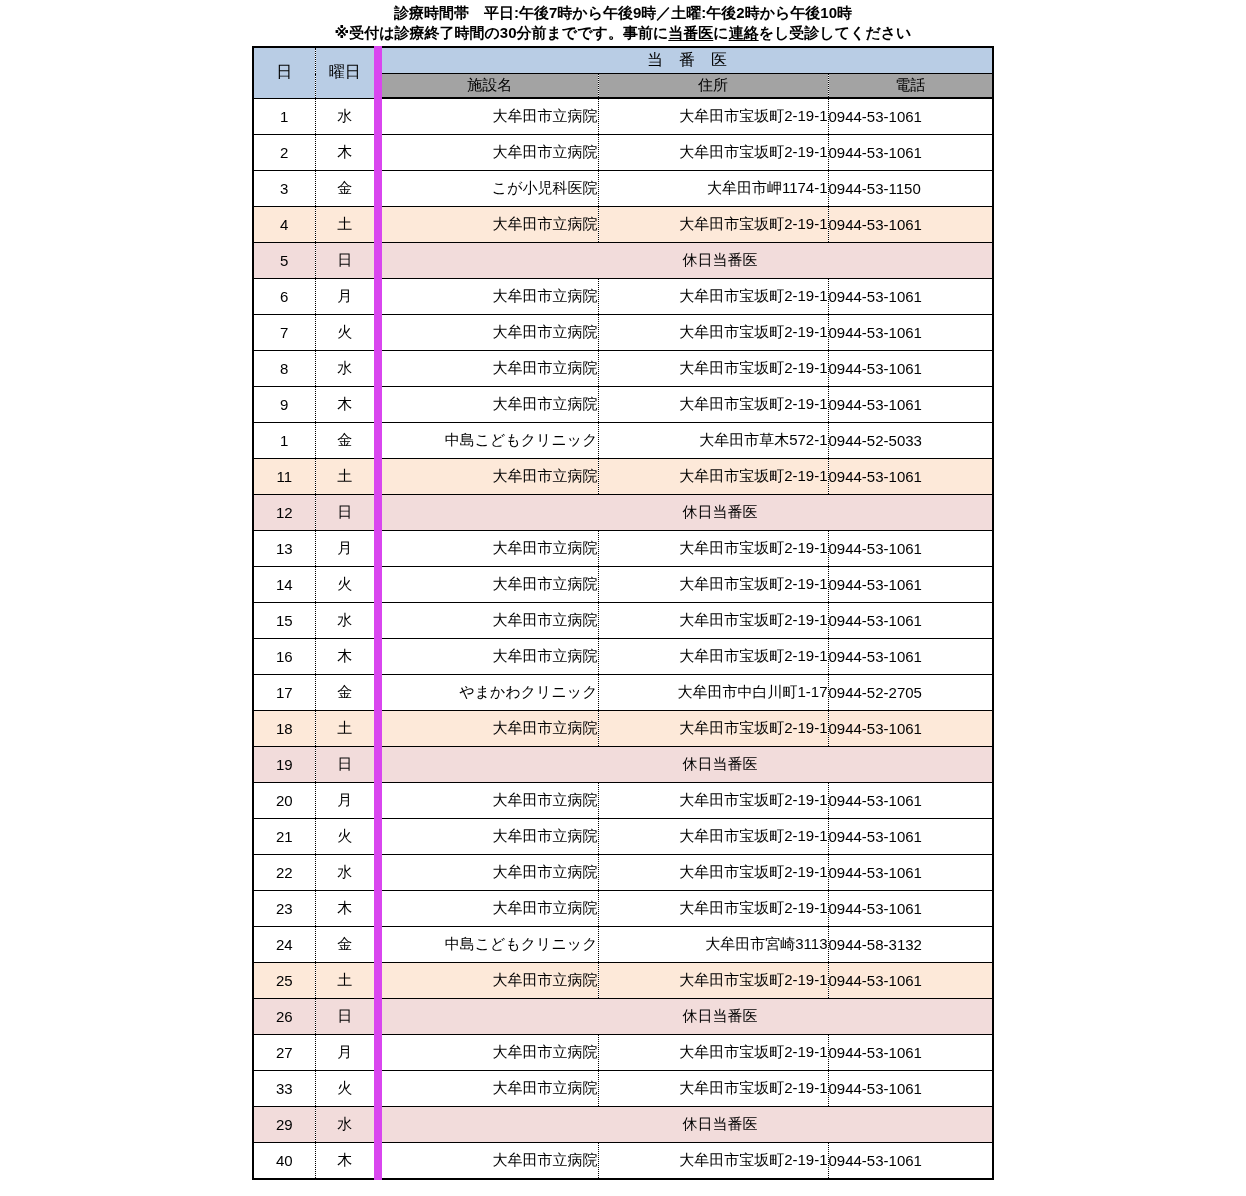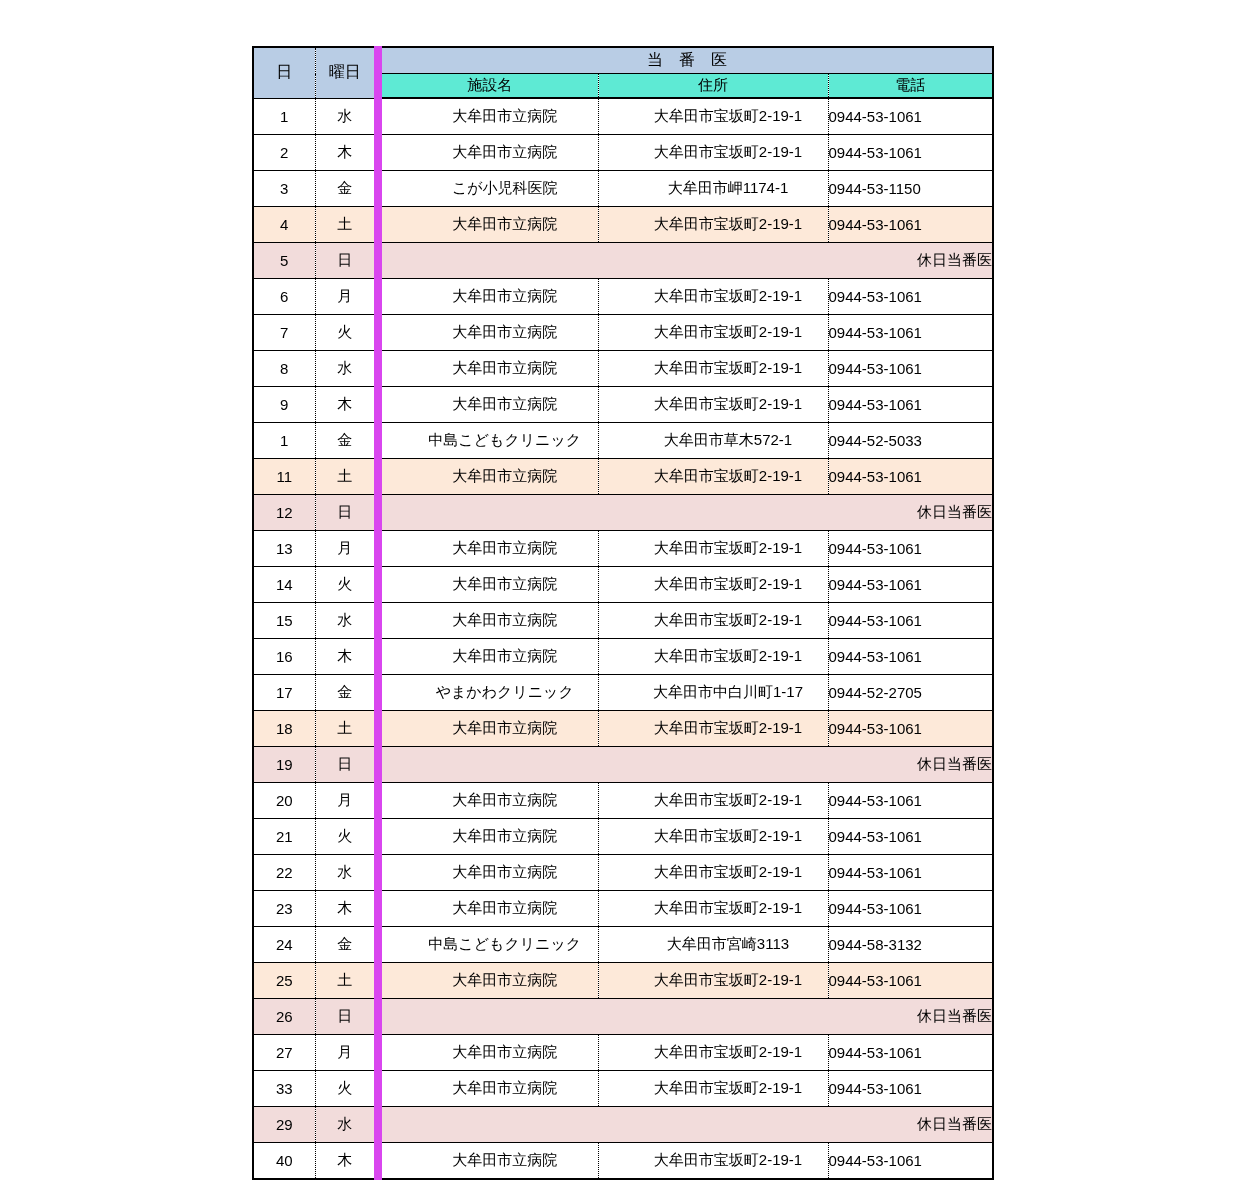--- a/index.html
+++ b/index.html
@@ -25,36 +25,38 @@
     overflow:hidden;white-space:nowrap;
     border-bottom:1px solid #000;
   }
   
   .b-dot{border-right:1px dotted #000;}
   .b-bold{border-right:8px solid #d946ef;}
 
   
   thead th{text-align:center;font-weight:bold;}
   thead tr.hdr-main th{background:#B9CDE5;height:25px;font-size:16px;}
-  thead tr.hdr-sub th{background:#5eead4;height:23px;border-bottom:2px solid #000;}
+  thead tr.hdr-sub th{background:#a3a3a3;height:23px;border-bottom:2px solid #000;}
   th.hdr-corner{background:#B9CDE5;}
 
   
   tbody td{height:35px;background:#ffffff;}
   tbody td.c-day,tbody td.c-weekday{text-align:center;}
-  tbody td.c-facility,tbody td.c-address{text-align:center;padding-left:30px;}
+  tbody td.c-facility,tbody td.c-address{text-align:right;padding-left:30px;}
   tbody td.c-phone{text-align:left;}
-  tbody td.c-holiday{text-align:right;padding-left:66px;}
+  tbody td.c-holiday{text-align:center;padding-left:66px;}
   tr.row-saturday td{background:#FDE9D9;}
   tr.row-holiday td{background:#F2DCDB;}
 </style>
 </head>
 <body>
 
 <div class="title-block">
+  <div class="title-line">診療時間帯　平日:午後7時から午後9時／土曜:午後2時から午後10時</div>
+  <div class="title-line"><span>※受付は診療終了時間の30分前までです。事前に</span><span class="u">当番医</span><span>に</span><span class="u">連絡</span><span>をし受診してください</span></div>
 </div>
 
 <table class="schedule">
   <colgroup>
     <col style="width:62px">
     <col style="width:63px">
     <col style="width:220px">
     <col style="width:230px">
     <col style="width:165px">
   </colgroup>

